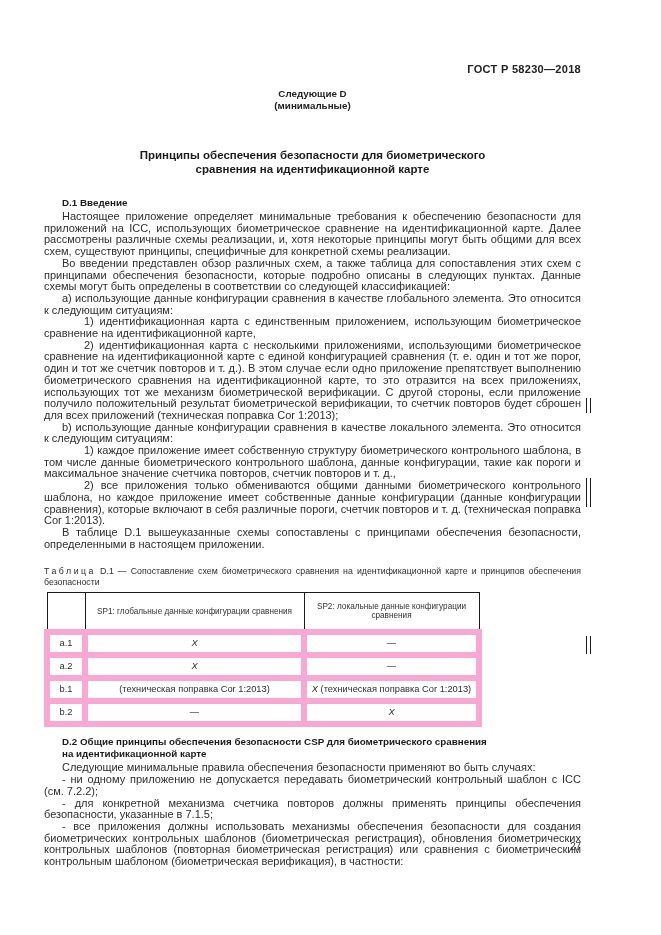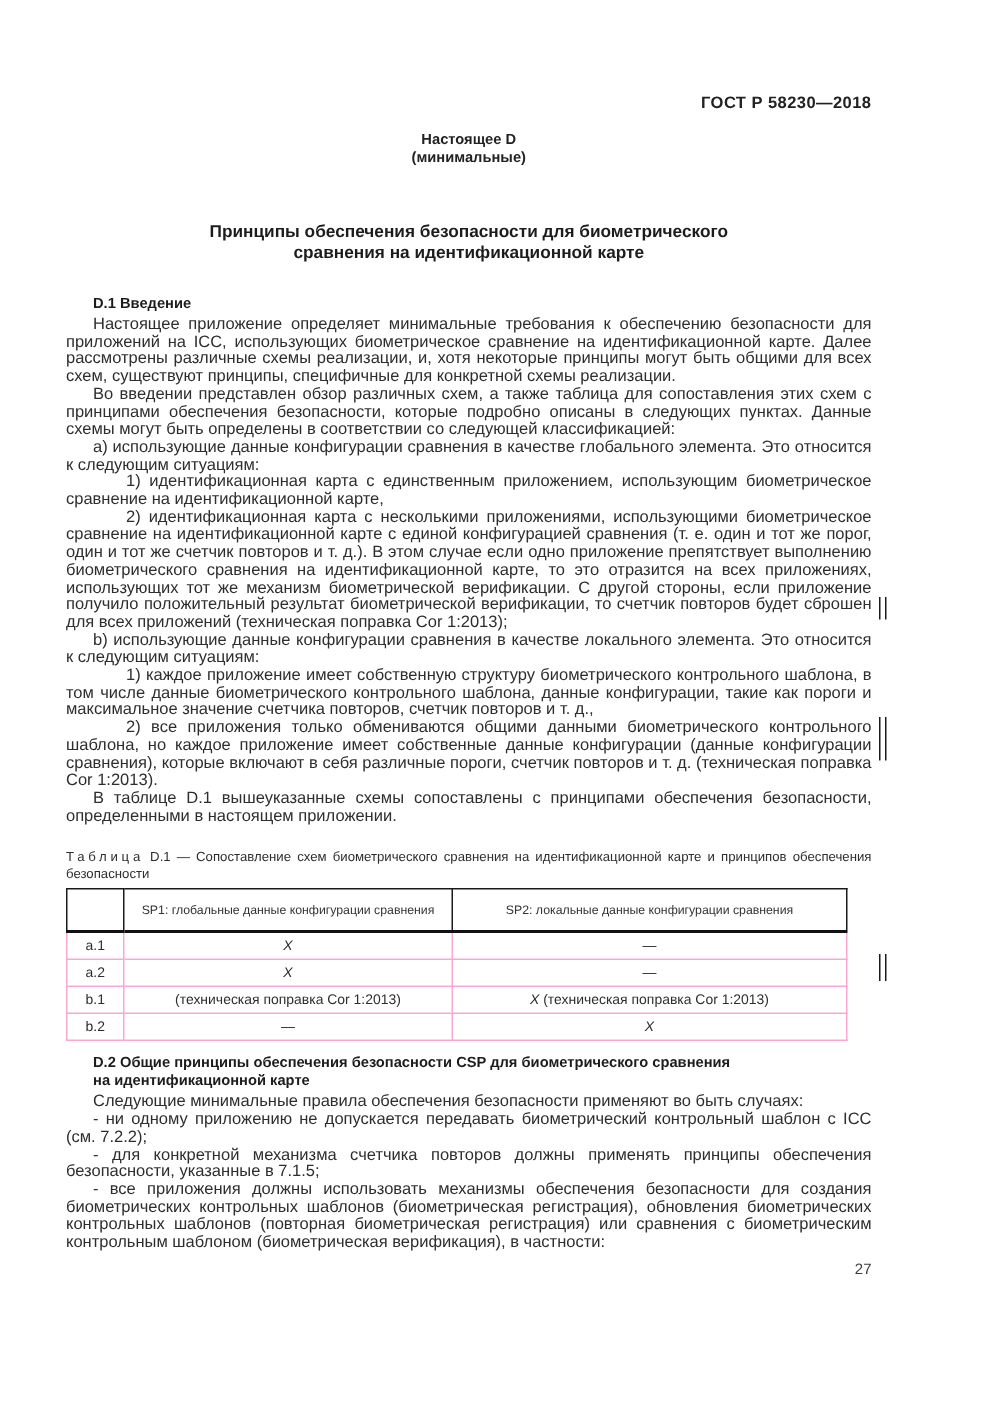--- a/index.html
+++ b/index.html
@@ -35,32 +35,32 @@
   p.body-p{
     margin:0;font-size:11px;line-height:11.7px;
     text-align:justify;text-indent:18px;color:#2e2e2e;
   }
   p.body-p.indent2{text-indent:40px;}
   .table-caption{
     margin-top:16px;font-size:8.8px;line-height:11px;text-align:justify;color:#2e2e2e;
   }
   .table-caption .spaced{letter-spacing:2.5px;}
   table.d1{
-    margin-top:4px;width:521px;border-collapse:collapse;
+    margin-top:4px;width:438px;border-collapse:collapse;
     table-layout:fixed;
   }
   table.d1 col.c-label{width:38px;}
   table.d1 col.c-sp1{width:219px;}
   table.d1 th{
     border:1px solid #1a1a1a;border-bottom:2px solid #111;
     font-weight:normal;font-size:8.2px;line-height:9px;
     padding:9px 4px;text-align:center;color:#333;
   }
   table.d1 td{
-    border:1px solid #f9a8d4;
+    border:6px solid #f9a8d4;
     font-size:9.3px;line-height:11px;
     padding:3px 4px;text-align:center;height:10px;color:#2e2e2e;
   }
   td .x-part{font-style:italic;}
   .after-table{margin-top:14px;}
   .d2-block p.body-p:first-of-type{margin-top:0;}
   .change-bar{
     position:absolute;left:586px;width:3px;
     border-left:1px solid #1a1a1a;border-right:1px solid #1a1a1a;
   }
@@ -75,21 +75,21 @@
 </head>
 <body>
 
 <div class="page">
 
   <div class="doc-number">ГОСТ Р 58230—2018</div>
 
   <div class="content">
 
     <div class="appendix">
-      <div>Настоящее D</div>
+      <div>Следующие D</div>
       <div>(минимальные)</div>
     </div>
 
     <div class="main-title">
       <div>Принципы обеспечения безопасности для биометрического</div>
       <div>сравнения на идентификационной карте</div>
     </div>
 
     <div class="sec-heading">D.1 Введение</div>
 

